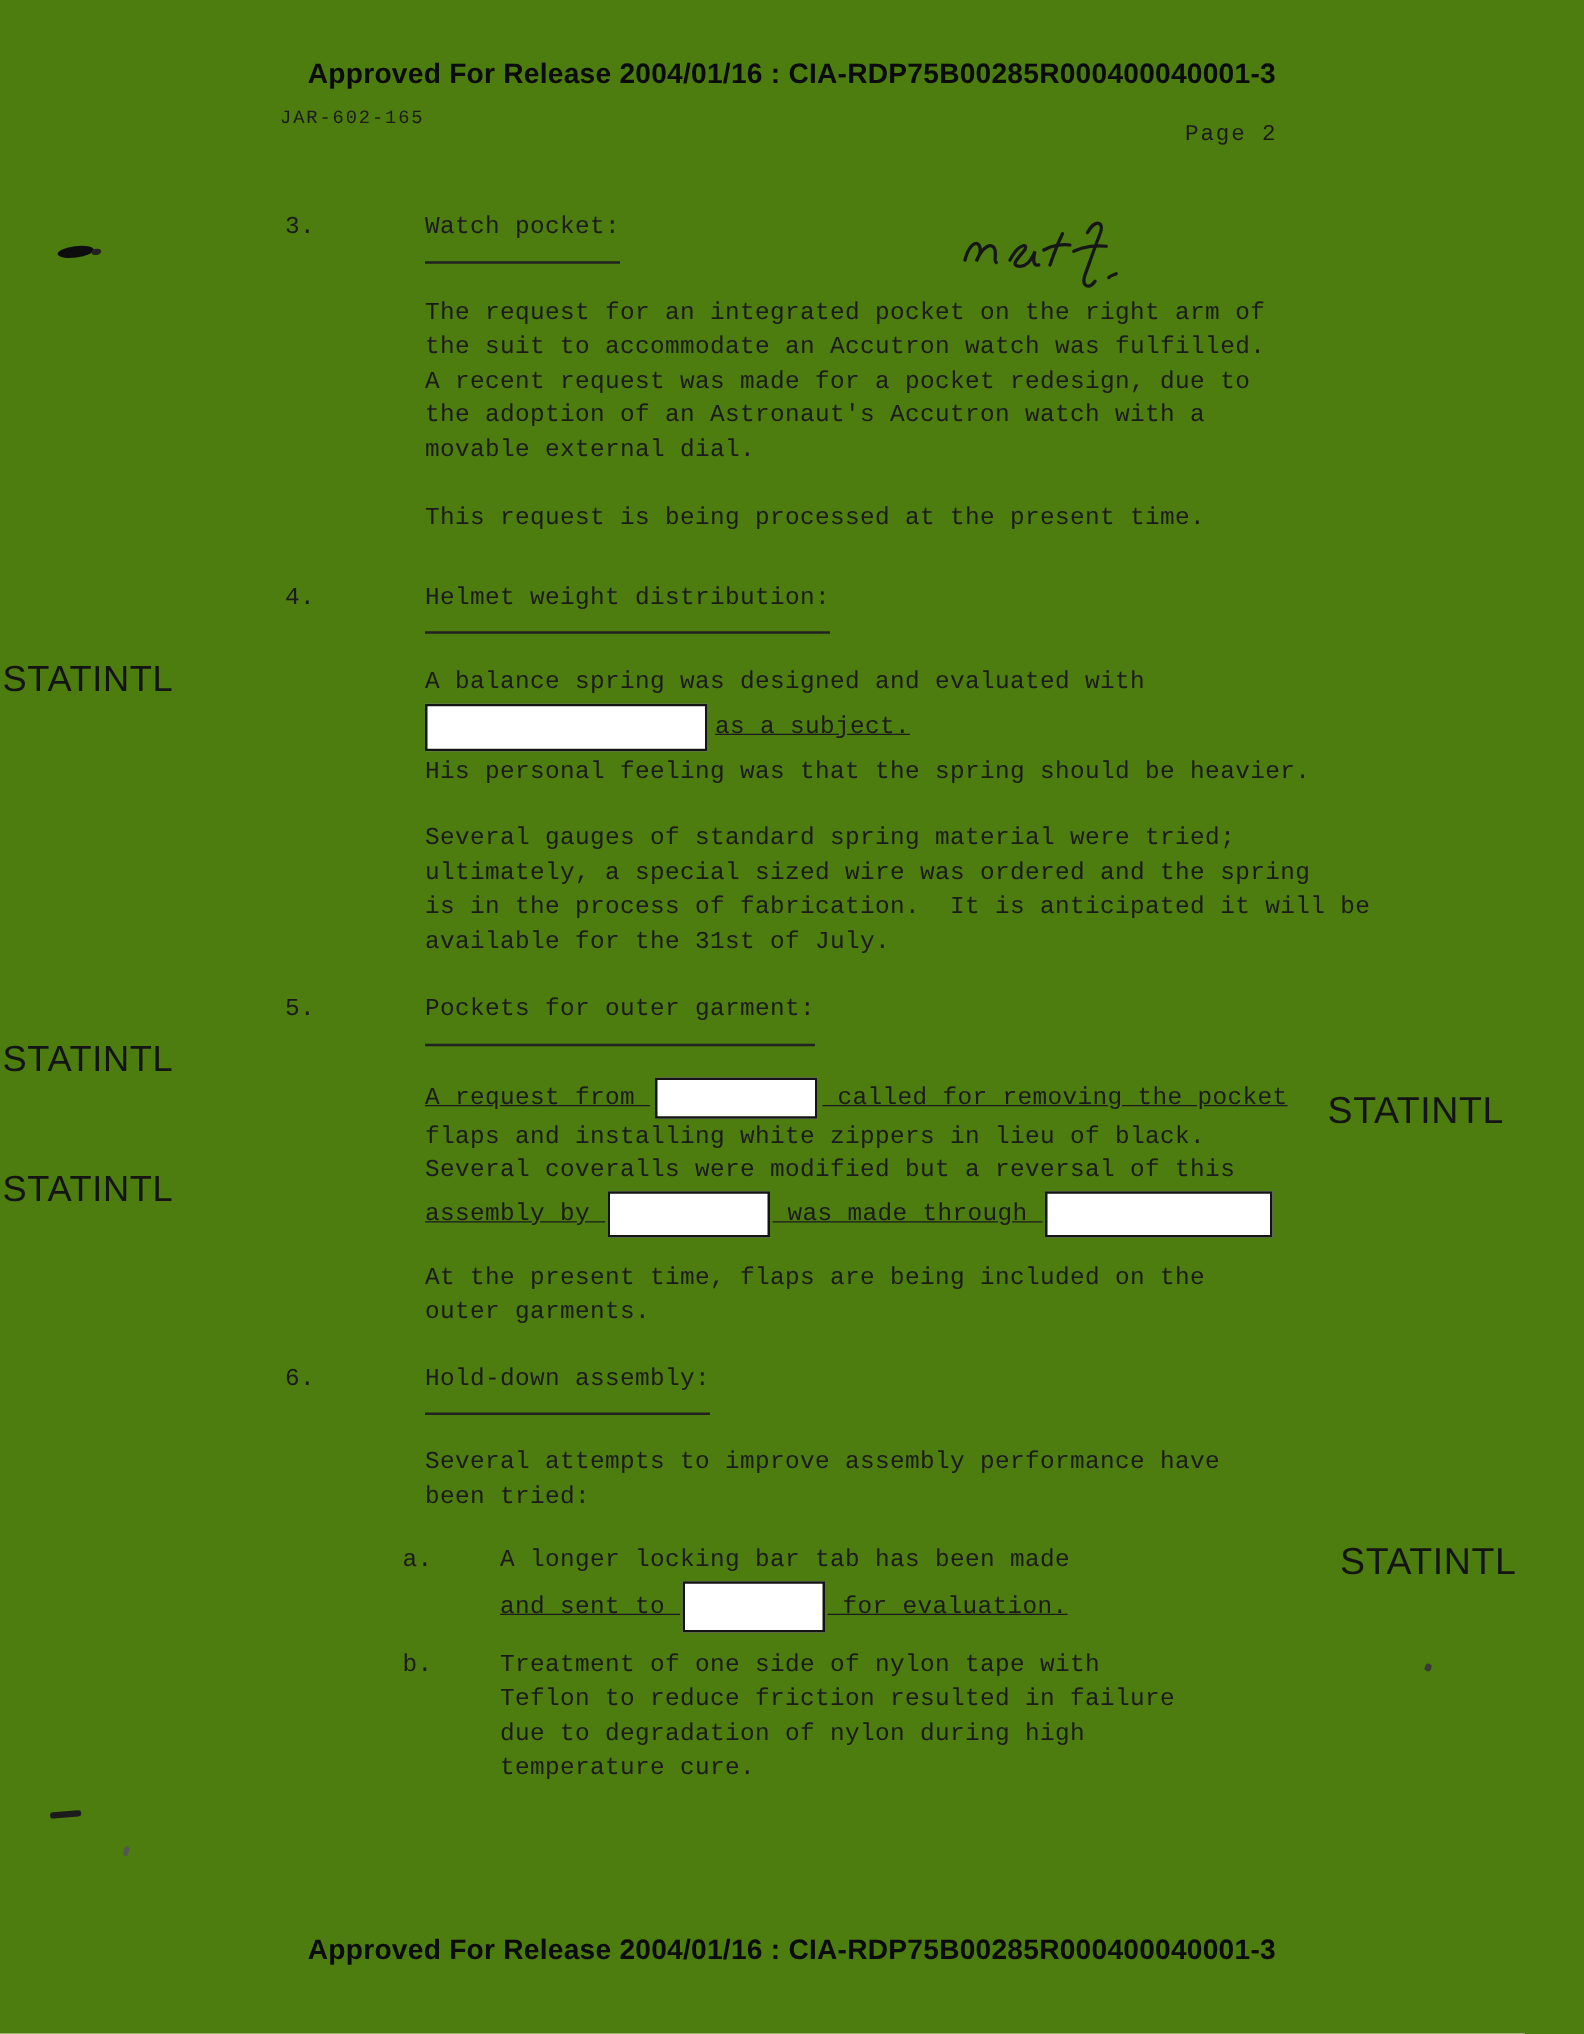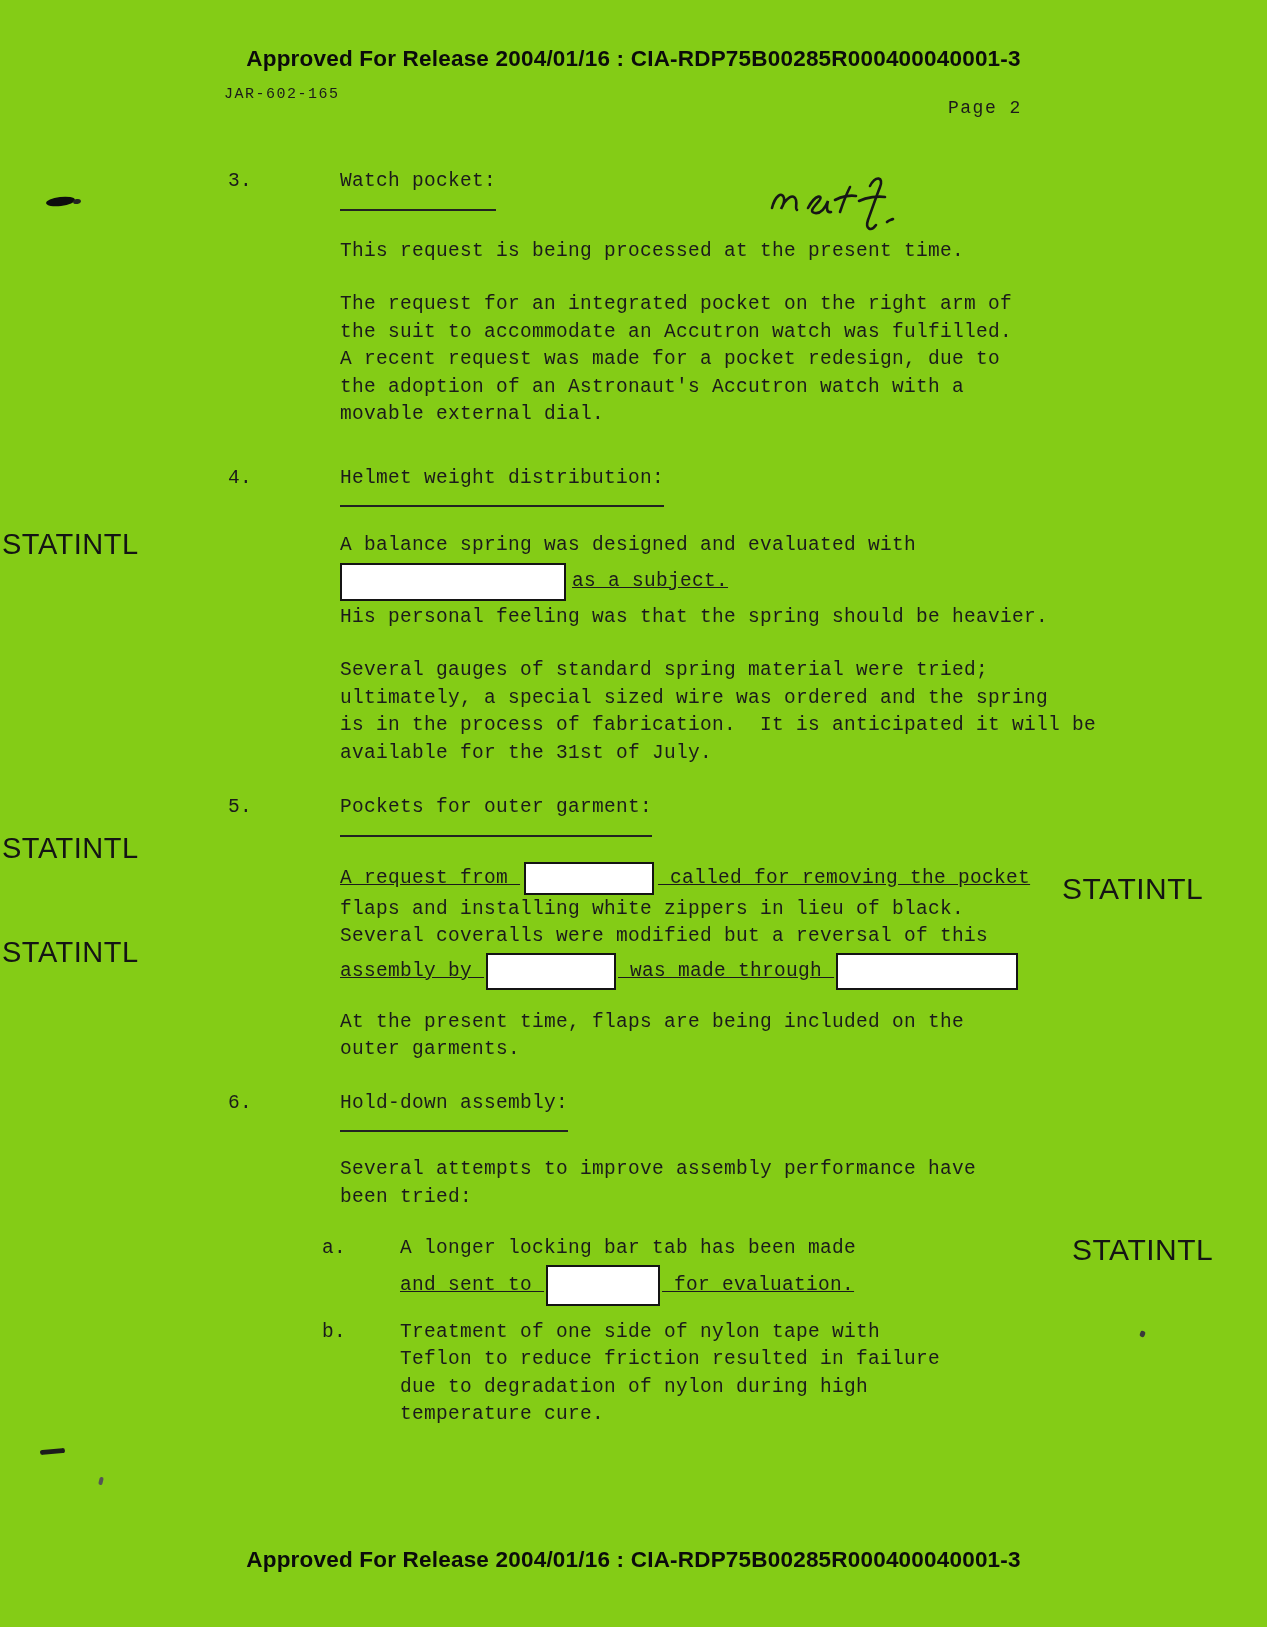--- a/index.html
+++ b/index.html
@@ -1,16 +1,16 @@
 <!DOCTYPE html>
 <html><head>
 <meta charset="utf-8">
 <style>
   html,body{margin:0;padding:0;background:#ffffff;}
-  .page{position:relative;width:1267px;height:1627px;background:#84cc16;overflow:hidden;
+  .page{position:relative;width:1267px;height:1627px;background:#4d7c0f;overflow:hidden;
         font-family:"Liberation Mono","DejaVu Sans Mono",monospace;color:#1b1b1b;}
   .hdrline{position:absolute;left:0;width:100%;text-align:center;
         font-family:"Liberation Sans","DejaVu Sans",sans-serif;font-weight:bold;
         font-size:22.5px;color:#0b0b0b;letter-spacing:0.2px;white-space:pre;}
   .hdr-top{top:46px;}
   .hdr-bot{top:1547px;}
   .doc-number{position:absolute;left:224px;top:86px;font-size:15px;letter-spacing:1.5px;white-space:pre;text-align:center;}
   .page-label{position:absolute;left:948px;top:98px;font-size:18px;letter-spacing:1.5px;white-space:pre;}
 
   .doc{position:absolute;left:228px;top:168px;width:880px;font-size:19.5px;
@@ -85,29 +85,29 @@
   <div class="ink speck2"></div>
 
   <div class="doc">
 
     <div class="sec">
       <div class="sec-head">
         <div class="sec-num">3.</div>
         <div><span class="u">Watch pocket:</span></div>
       </div>
       <div class="block">
-        <div class="para mt27">
-          <div class="line">This request is being processed at the present time.</div>
-        </div>
         <div class="para mt26">
           <div class="line">The request for an integrated pocket on the right arm of</div>
           <div class="line">the suit to accommodate an Accutron watch was fulfilled.</div>
           <div class="line">A recent request was made for a pocket redesign, due to</div>
           <div class="line">the adoption of an Astronaut's Accutron watch with a</div>
           <div class="line">movable external dial.</div>
+        </div>
+        <div class="para mt27">
+          <div class="line">This request is being processed at the present time.</div>
         </div>
       </div>
     </div>
 
     <div class="sec mt36">
       <div class="sec-head">
         <div class="sec-num">4.</div>
         <div><span class="u">Helmet weight distribution:</span></div>
       </div>
       <div class="block">

